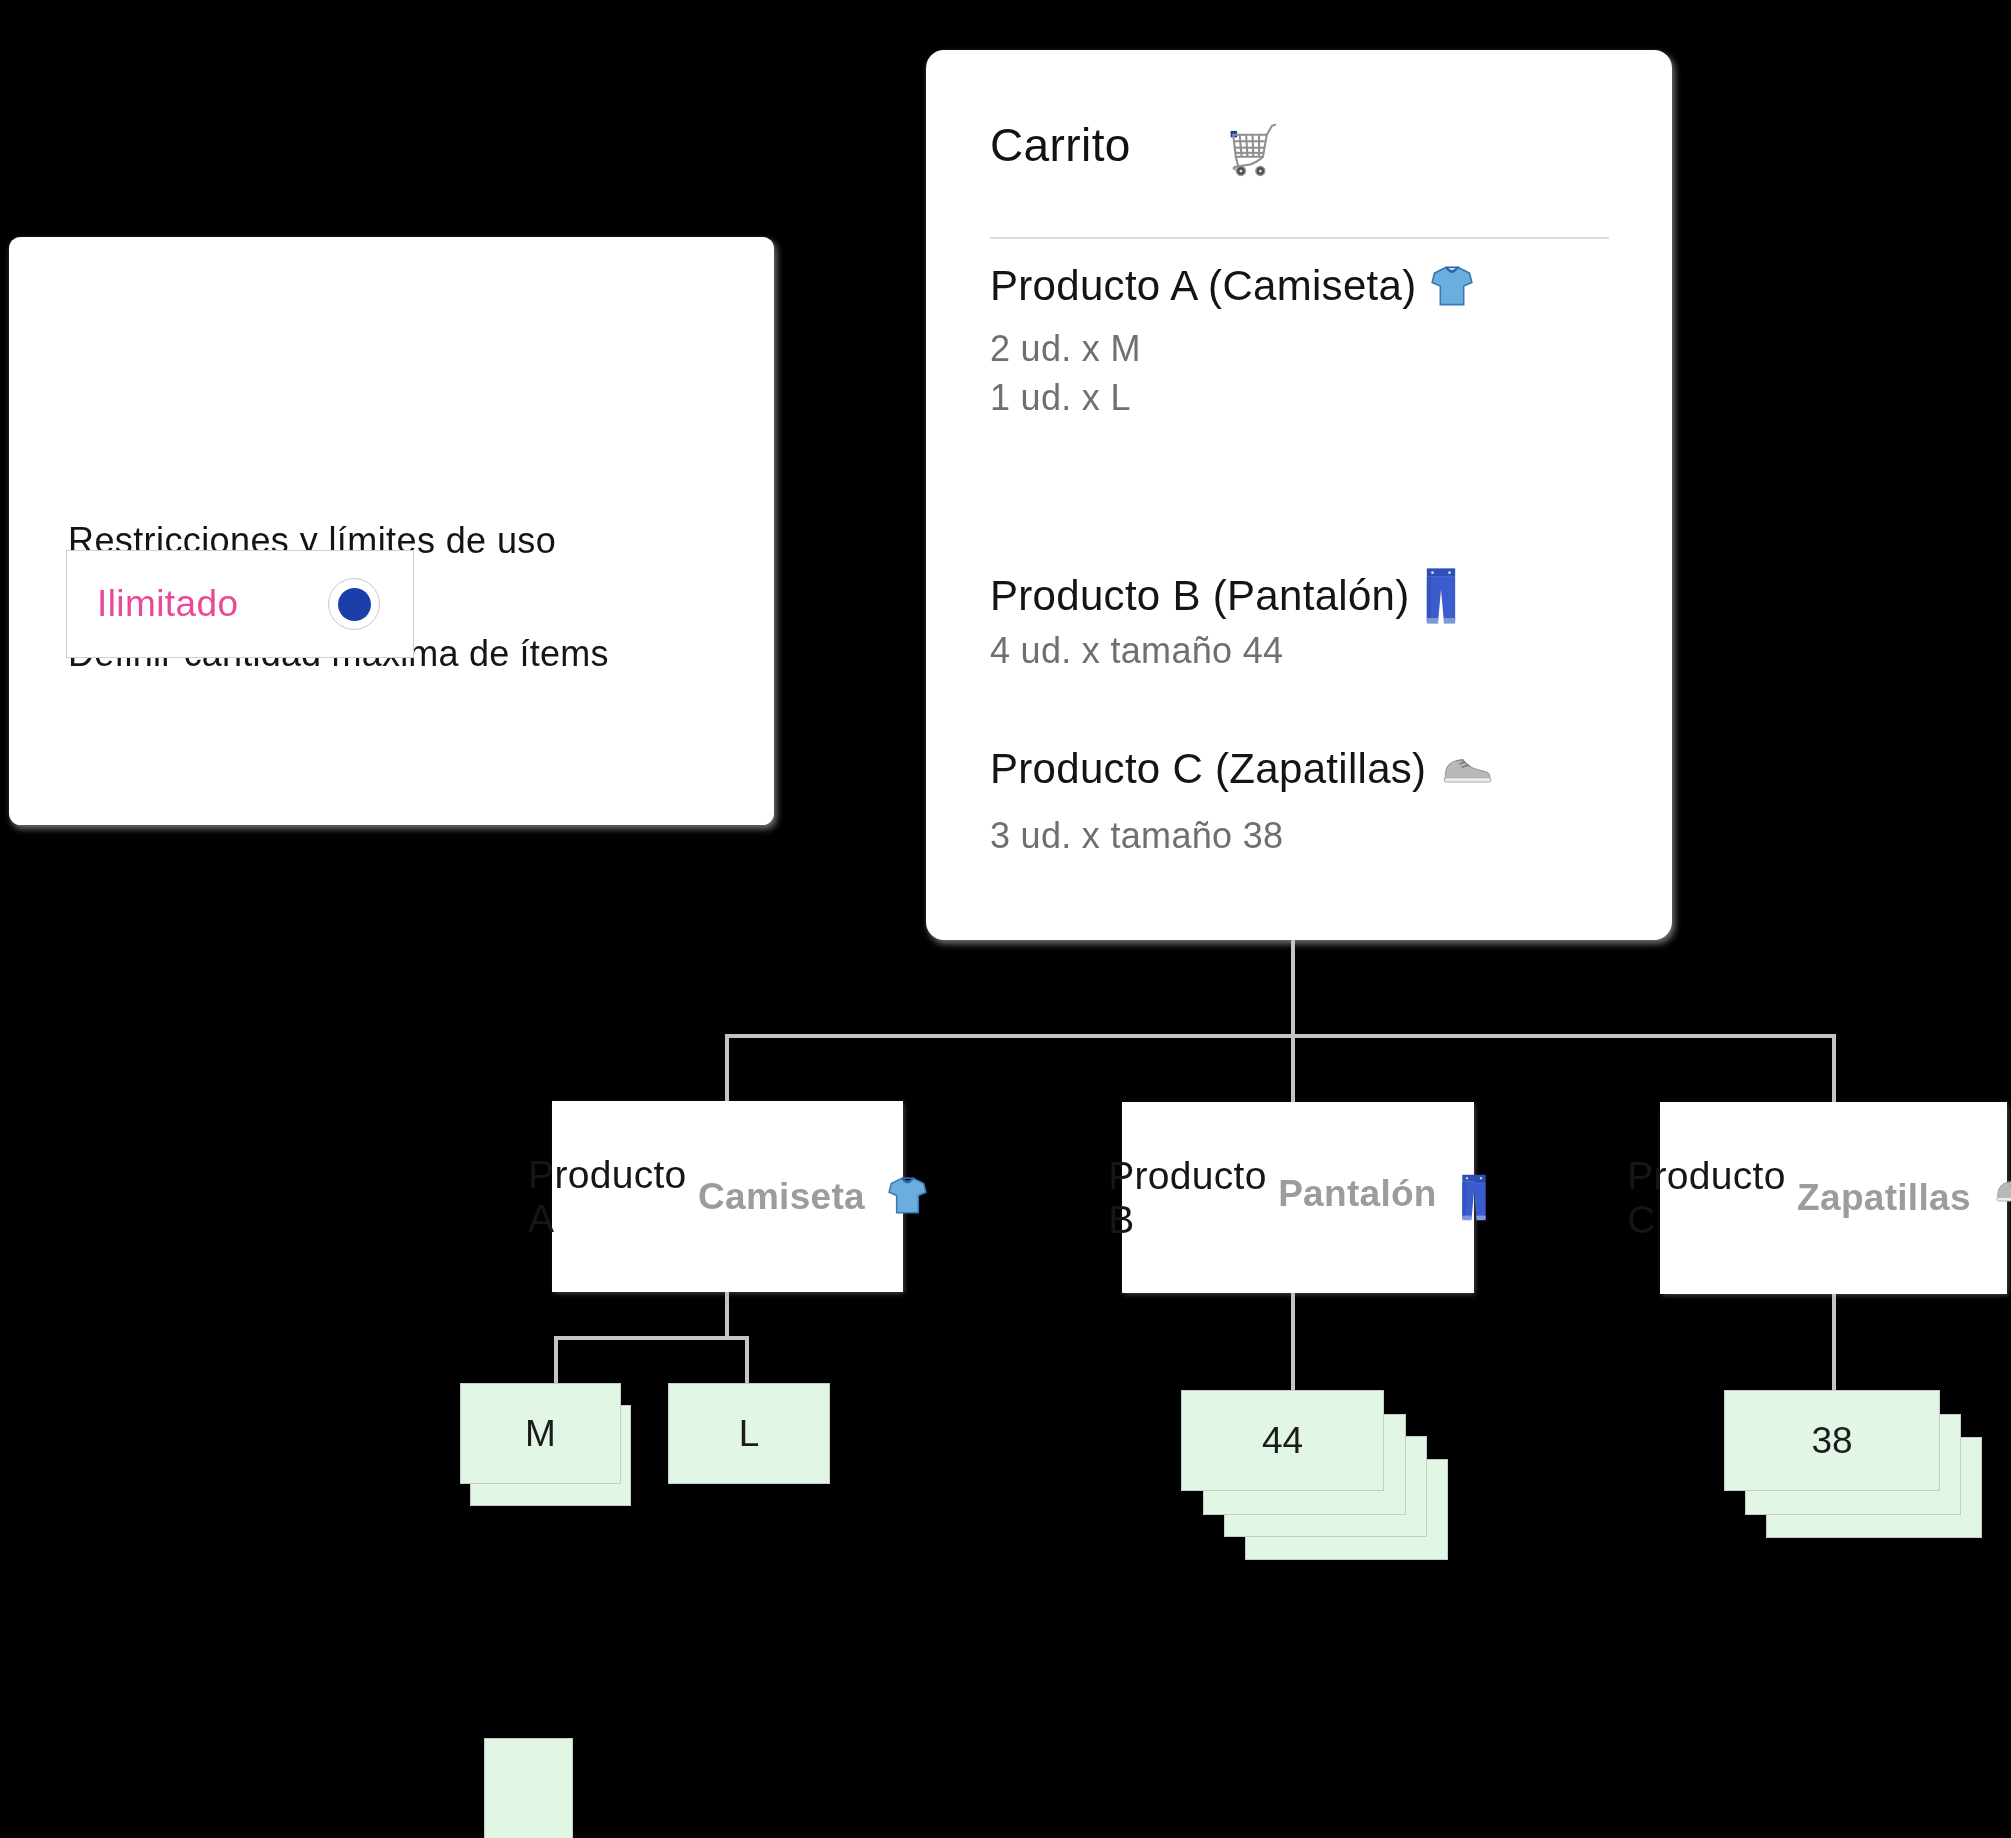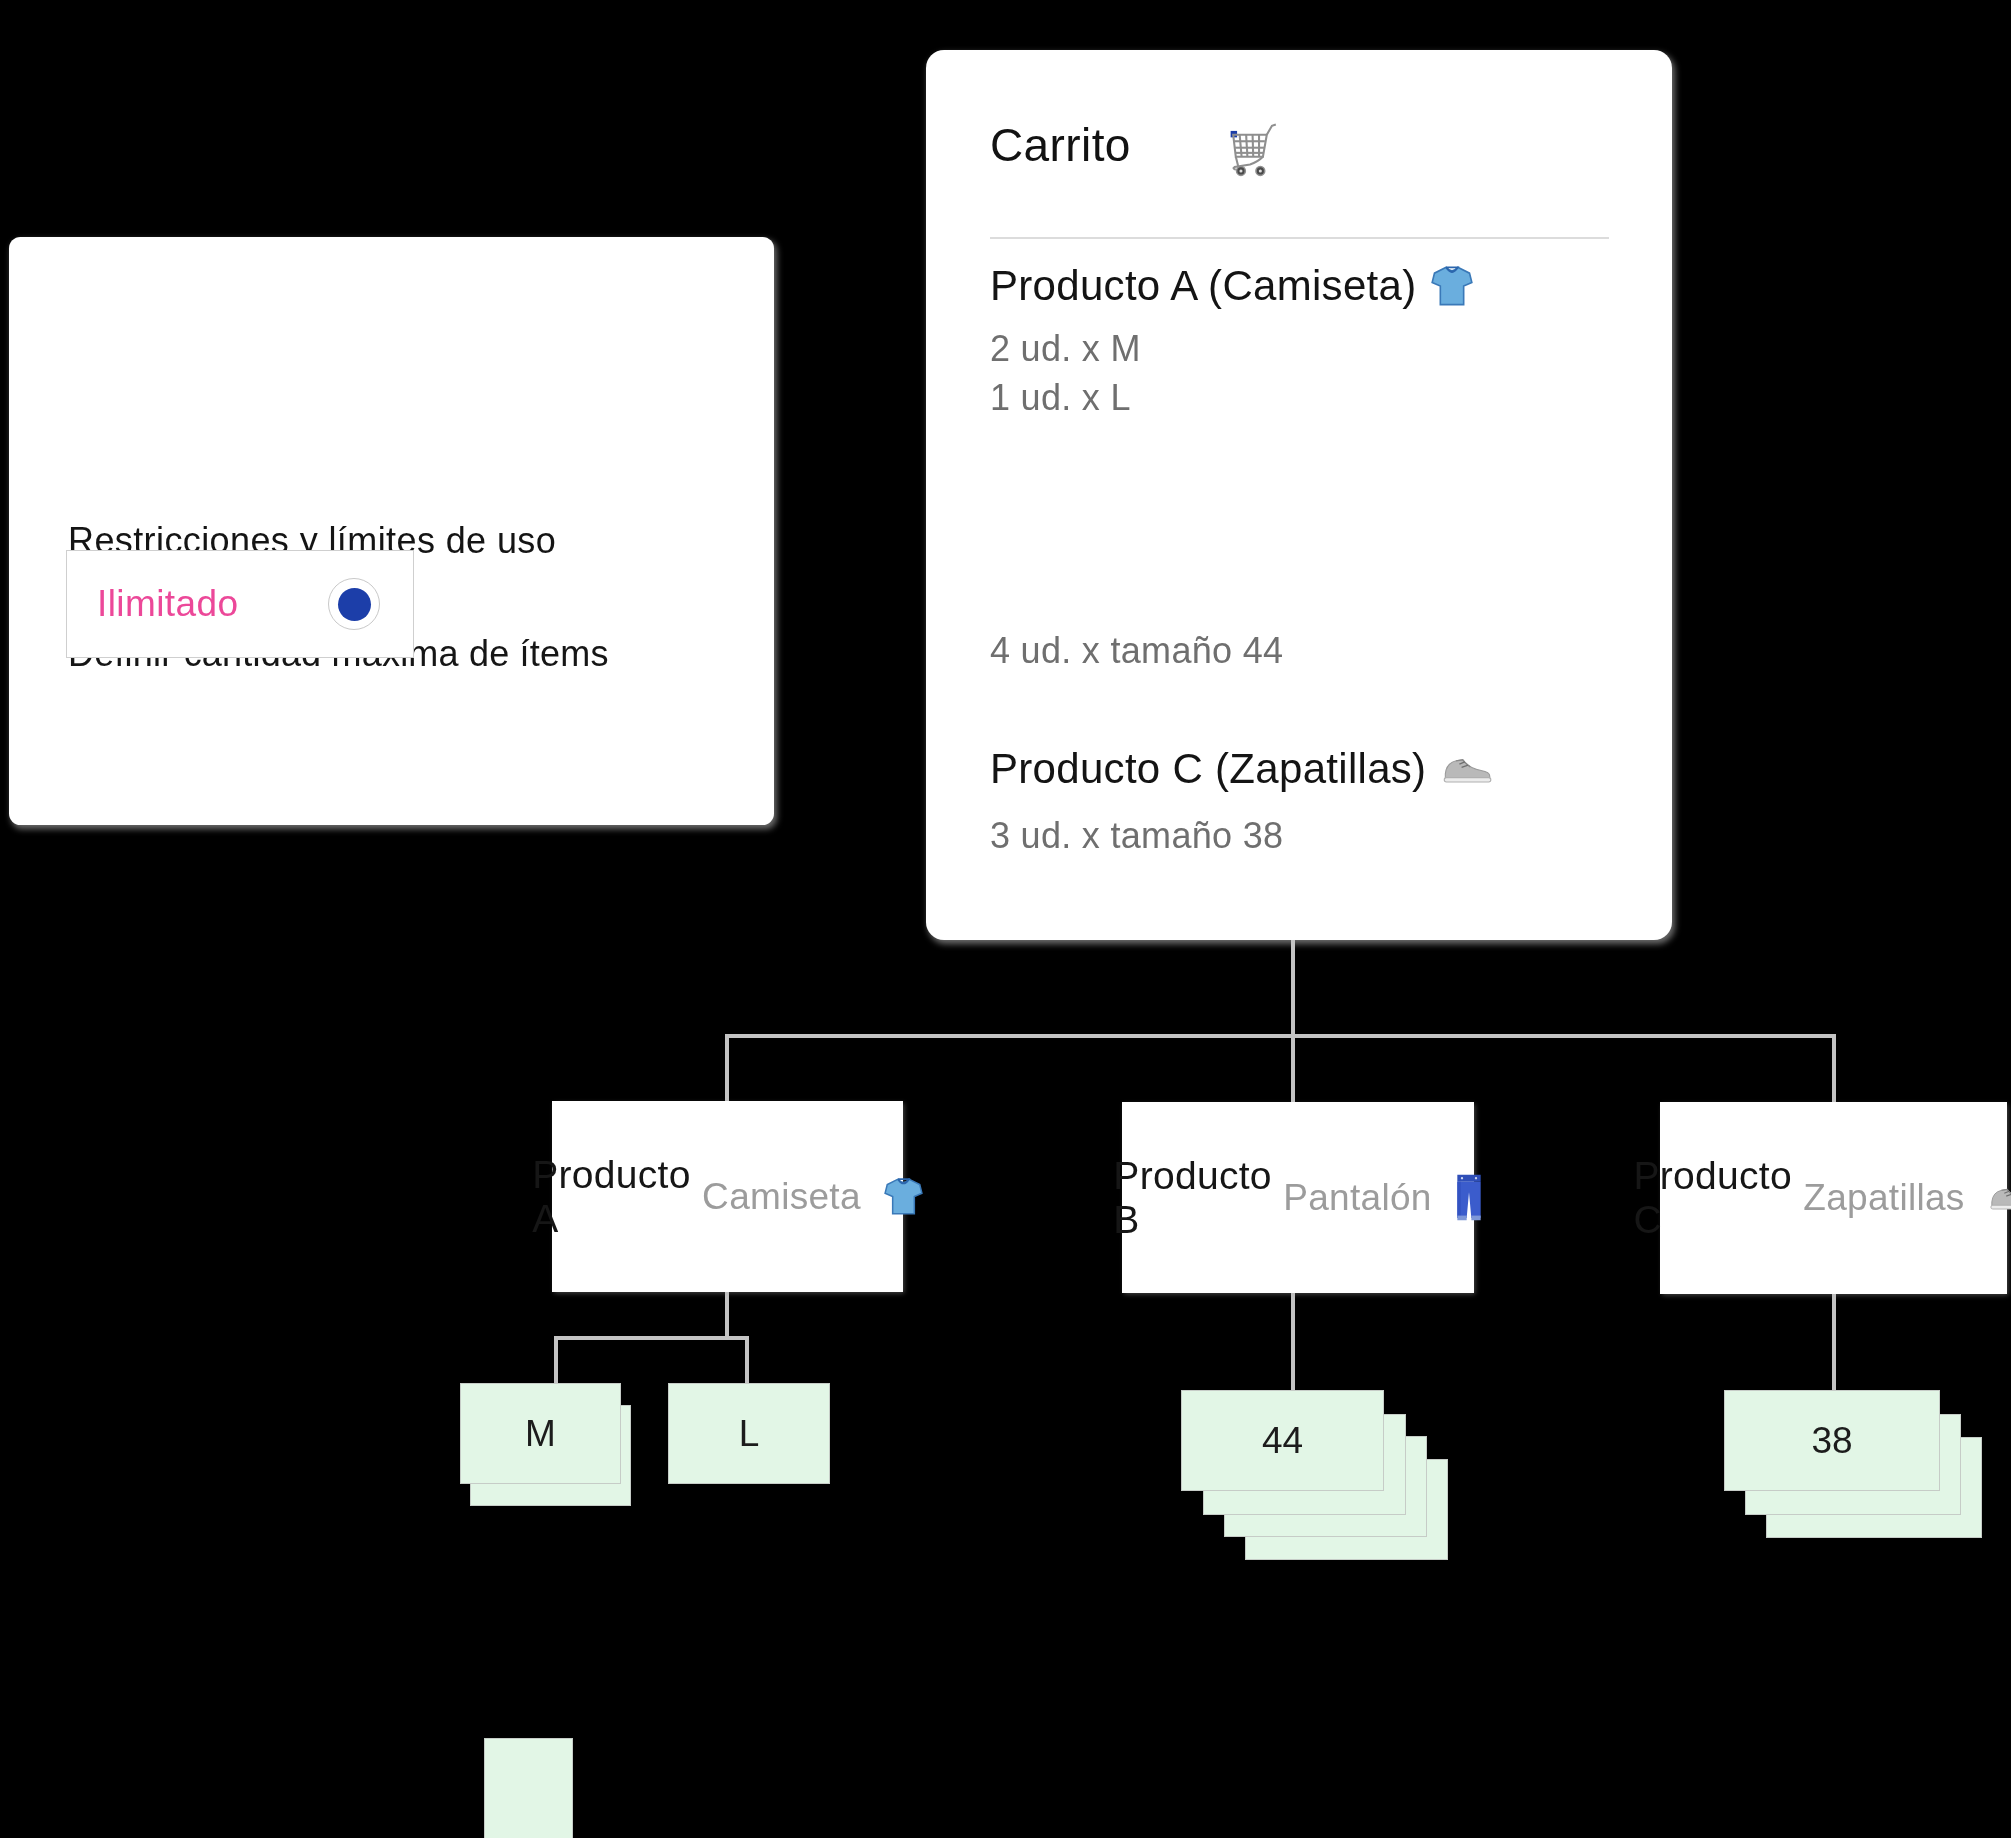--- a/index.html
+++ b/index.html
@@ -68,21 +68,21 @@
   .product-node{
     position:absolute;
     background:#fff;
     box-shadow:1.6px 2.4px 4.9px rgba(170,170,170,0.4);
     display:flex;flex-direction:row;align-items:center;justify-content:center;
     gap:11.4px;
   }
   .product-title{font-size:39px;font-weight:500;color:#161616;letter-spacing:0.3px;}
   .product-subtitle{
     font-size:37px;color:#9c9c9c;letter-spacing:0.3px;
-    display:flex;align-items:center;gap:23px;
+    display:flex;gap:23px;font-weight:bold;
   }
   .leaf-card{
     position:absolute;
     background:#e2f6e6;
     border:1.6px solid #c6ccc7;
     display:flex;align-items:center;justify-content:center;
     font-size:37px;color:#1c1c1c;
   }
   .leaf-back{background:#e2f6e6;}
   
@@ -165,20 +165,28 @@
     <span>Producto A (Camiseta)</span>
     <span class="icon">
       <svg width="42" height="42" viewBox="0 0 36 36">
           <use href="#svg-tshirt"></use>
         </svg>
     </span>
   </div>
   <div class="cart-item-line" style="top:278px">2 ud. x M</div>
   <div class="cart-item-line" style="top:327px">1 ud. x L</div>
 
+  <div class="cart-item-name" style="top:516px">
+    <span>Producto B (Pantalón)</span>
+    <span class="icon">
+      <svg width="34" height="60" viewBox="0 0 24 41">
+          <use href="#svg-jeans"></use>
+        </svg>
+    </span>
+  </div>
   <div class="cart-item-line" style="top:580px">4 ud. x tamaño 44</div>
 
   <div class="cart-item-name" style="top:695px">
     <span>Producto C (Zapatillas)</span>
     <span class="icon">
       <svg width="52" height="29" viewBox="0 0 48 26">
           <use href="#svg-sneaker"></use>
         </svg>
     </span>
   </div>

